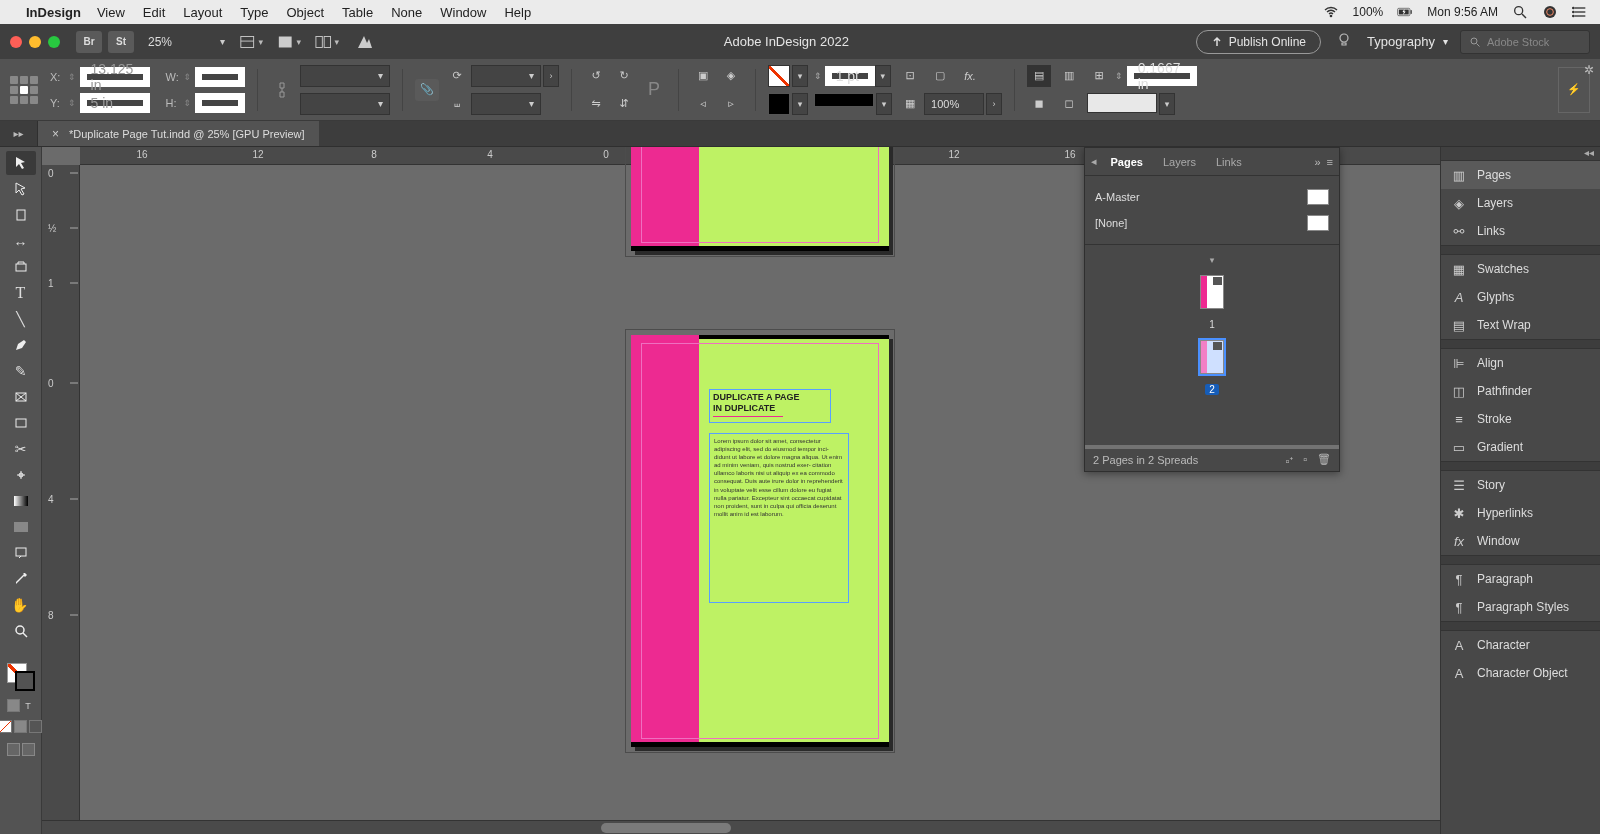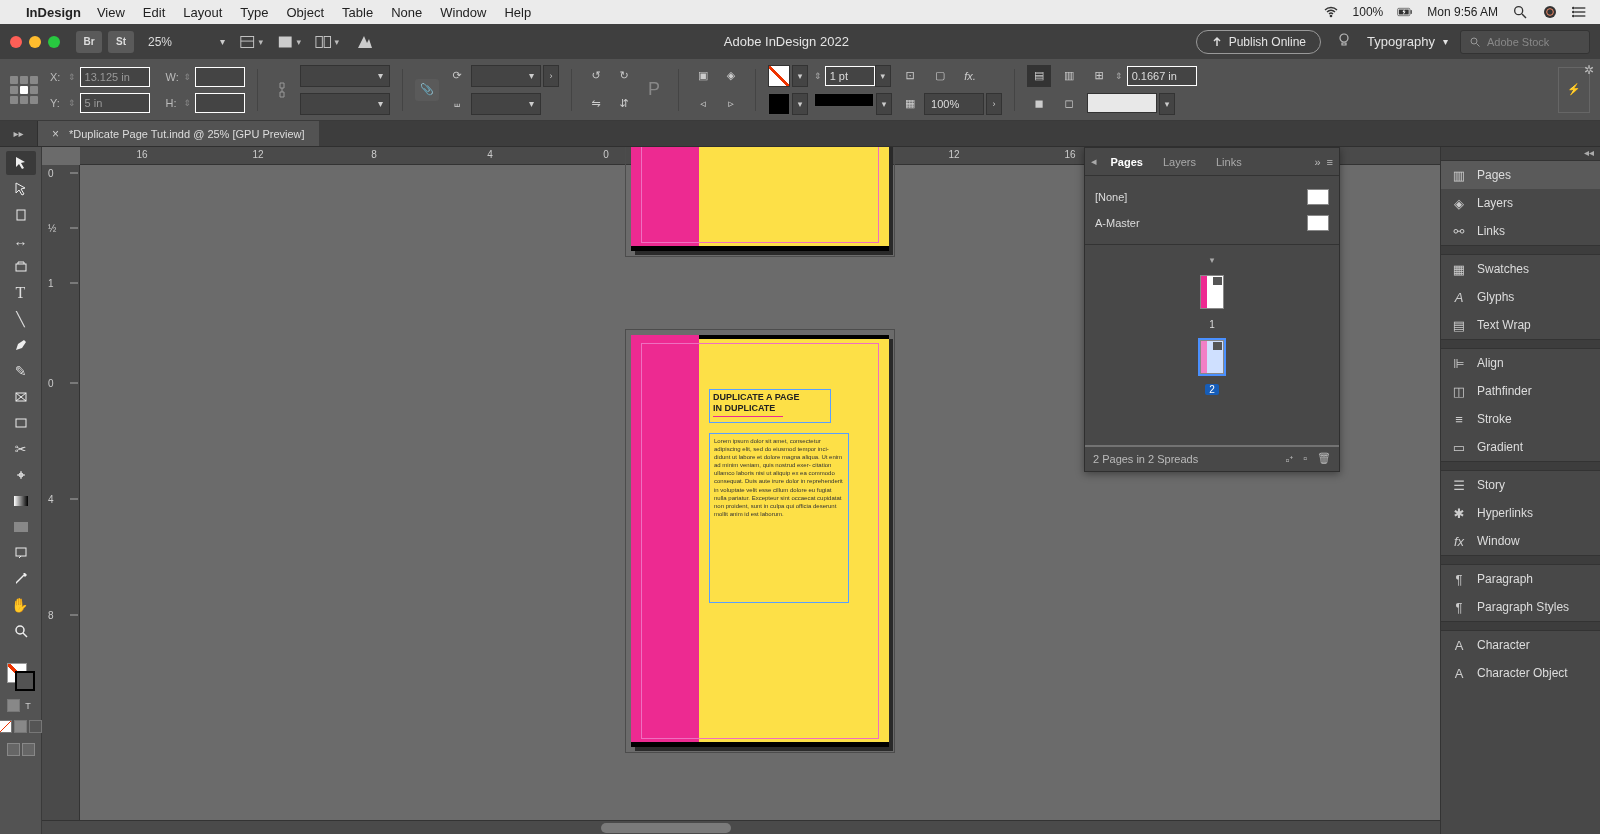--- a/index.html
+++ b/index.html
@@ -31,21 +31,21 @@
 .appbar .search { background:#4a4a4a; border:1px solid #333; border-radius:3px; height:24px; width:130px; display:flex; align-items:center; padding:0 8px; color:#888; font-size:11px; margin-right:10px; gap:6px; }
 
 
 .ctrl { height: 62px; background: #535353; border-bottom: 1px solid #3a3a3a; display: flex; align-items: center; padding: 0 10px; color: #ccc; font-size: 11px; gap: 6px; position:relative; }
 .ctrl .refgrid { width: 28px; height: 28px; display: grid; grid-template-columns: repeat(3,1fr); grid-template-rows: repeat(3,1fr); gap: 2px; margin-right:6px;}
 .ctrl .refgrid span { background:#888; border-radius:1px; }
 .ctrl .refgrid span.mid { background:#fff; }
 .ctrl .xycol { display:flex; flex-direction:column; gap:6px; }
 .ctrl .field { display:flex; align-items:center; gap:4px; }
 .ctrl .field label { color:#bbb; width:14px; }
-.ctrl .inputbox { background:#444; border:1px solid #ffffff; height:20px; width:70px; color:#999; padding:0 4px; font-size:11px; display:flex; align-items:center; }
+.ctrl .inputbox { background:#444; border:7px solid #ffffff; height:20px; width:70px; color:#999; padding:0 4px; font-size:14px; display:flex; align-items:center; }
 .ctrl .sep { width:1px; height:42px; background:#444; margin:0 6px; }
 .ctrl .dropdown { background:#444; border:1px solid #333; height:22px; width:90px; display:flex; align-items:center; justify-content:flex-end; padding:0 6px; font-size:10px; color:#ccc; }
 .ctrl .smalldrop { width:16px; height:22px; background:#444; border:1px solid #333; display:flex; align-items:center; justify-content:center; font-size:9px; color:#ccc;}
 .ctrl .iconbtn { width:24px; height:22px; display:flex; align-items:center; justify-content:center; color:#ccc; }
 .ctrl .ptfield { display:flex; align-items:center; }
 .ctrl .ptfield .inputbox { width:50px; color:#ddd;}
 .ctrl .swatch-red { width:22px; height:22px; background:#fff; border:1px solid #333; position:relative; }
 .ctrl .swatch-red::after { content:""; position:absolute; left:0; top:0; right:0; bottom:0; background:linear-gradient(to top right, transparent 45%, #e30 45%, #e30 55%, transparent 55%);}
 .ctrl .swatch-black { width:22px; height:22px; background:#000; border:1px solid #555; }
 .ctrl .blackbar { width:60px; height:14px; background:#000; border:1px solid #555; }
@@ -81,21 +81,21 @@
 
 
 .canvas { flex:1; background:#6b6b6b; position:relative; overflow:hidden;}
 .ruler-h { position:absolute; top:0; left:38px; right:0; height:18px; background:#4a4a4a; border-bottom:1px solid #333; display:flex; color:#ccc; font-size:10px;}
 .ruler-h .tick { position:absolute; top:2px; transform:translateX(-50%);}
 .ruler-v { position:absolute; top:18px; left:0; width:38px; bottom:0; background:#4a4a4a; border-right:1px solid #333; color:#ccc; font-size:10px;}
 .ruler-v .vtk { position:absolute; left:6px; transform:translateY(-50%);}
 .ruler-v .vtk::before { content:""; position:absolute; left:22px; top:5px; width:8px; height:1px; background:#aaa;}
 .pasteboard { position:absolute; top:18px; left:38px; right:0; bottom:0;}
 .spread { position:absolute; left:50%; transform:translateX(-50%); background:transparent;}
-.page { width:258px; background:#fde047; box-shadow:4px 4px 0 #2a2a2a; position:relative;}
+.page { width:258px; background:#bef264; box-shadow:4px 4px 0 #2a2a2a; position:relative;}
 .page .pinkcol { position:absolute; left:0; top:0; bottom:0; width:68px; background:#ed2a91;}
 .page .margin { position:absolute; left:10px; right:10px; top:8px; bottom:8px; border:1px solid #ef6fc0;}
 .page .black-t { position:absolute; left:0; right:0; top:0; height:4px; background:#000;}
 .page .black-b { position:absolute; left:0; right:0; bottom:0; height:5px; background:#000;}
 .spread1 { top:-94px; } .spread1 .page { height:180px;}
 .spread2 { top:170px; } .spread2 .page { height:412px;}
 .spread .bb { position:absolute; inset:-6px; border:1px solid #4c4c4c;}
 
 .headingbox { position:absolute; left:78px; top:54px; width:122px; border:1px solid #59a0ff; padding:2px 3px 5px;}
 .headingbox .h1 { font-size:9px; font-weight:700; color:#222; line-height:1.2; }
@@ -117,21 +117,21 @@
 .pages-panel .masters .mrow { display:flex; justify-content:space-between; align-items:center; height:26px;}
 .pages-panel .masters .mthumb { width:22px; height:16px; background:#fff; border:1px solid #888;}
 .pages-panel .pagelist { padding:10px 0 20px; display:flex; flex-direction:column; align-items:center; gap:10px; min-height:200px;}
 .pages-panel .pthumb { width:24px; height:34px; background:#fff; border:1px solid #888; position:relative;}
 .pages-panel .pthumb::before { content:""; position:absolute; right:1px; top:1px; width:9px; height:8px; background:#555; color:#fff; }
 .pages-panel .pthumb .pc { position:absolute; left:0; top:0; bottom:0; width:6px; background:#ed2a91;}
 .pages-panel .pthumb.sel { outline:2px solid #4a90ff; background:#cfe0ff;}
 .pages-panel .pthumb.sel .pc { background:#f27fc5;}
 .pages-panel .plabel { font-size:10px; color:#ddd;}
 .pages-panel .plabel.sel { background:#165db8; color:#fff; padding:0 4px; border-radius:2px;}
-.pages-panel .pfoot { height:26px; border-top:2px solid #737373; display:flex; align-items:center; padding:0 8px; justify-content:space-between; color:#bbb;}
+.pages-panel .pfoot { height:26px; border-top:4px solid #737373; display:flex; align-items:center; padding:0 8px; justify-content:space-between; color:#bbb;}
 .pages-panel .pfoot .icons { display:flex; gap:10px;}
 
 
 .rightdock { width:160px; background:#484848; border-left:1px solid #333; color:#ddd; font-size:12px; display:flex; flex-direction:column;}
 .rightdock .toggle { height:14px; background:#404040; text-align:right; padding-right:6px; color:#aaa; font-size:10px; border-bottom:1px solid #333;}
 .rightdock .ditem { height:28px; display:flex; align-items:center; gap:10px; padding:0 10px;}
 .rightdock .ditem.active { background:#5a5a5a;}
 .rightdock .dgrp-sep { height:10px; background:#3d3d3d; border-top:1px solid #333; border-bottom:1px solid #333;}
 .rightdock .ico { width:16px; height:16px; display:flex; align-items:center; justify-content:center; color:#ccc; font-size:13px;}
 
@@ -559,25 +559,25 @@
           <div class="ptab active">Pages</div>
           <div class="ptab">Layers</div>
           <div class="ptab">Links</div>
           <div class="pright">
             <span>»</span>
             <span>≡</span>
           </div>
         </div>
         <div class="masters">
           <div class="mrow">
-              <span>[None]</span>
+              <span>A-Master</span>
               <span class="mthumb"></span>
             </div>
           <div class="mrow">
-              <span>A-Master</span>
+              <span>[None]</span>
               <span class="mthumb"></span>
             </div>
         </div>
         <div class="pagelist">
           <div style="font-size:9px;color:#aaa">▾</div>
           <div class="pthumb">
               <div class="pc"></div>
             </div>
           <div class="plabel">1</div>
           <div class="pthumb sel">

